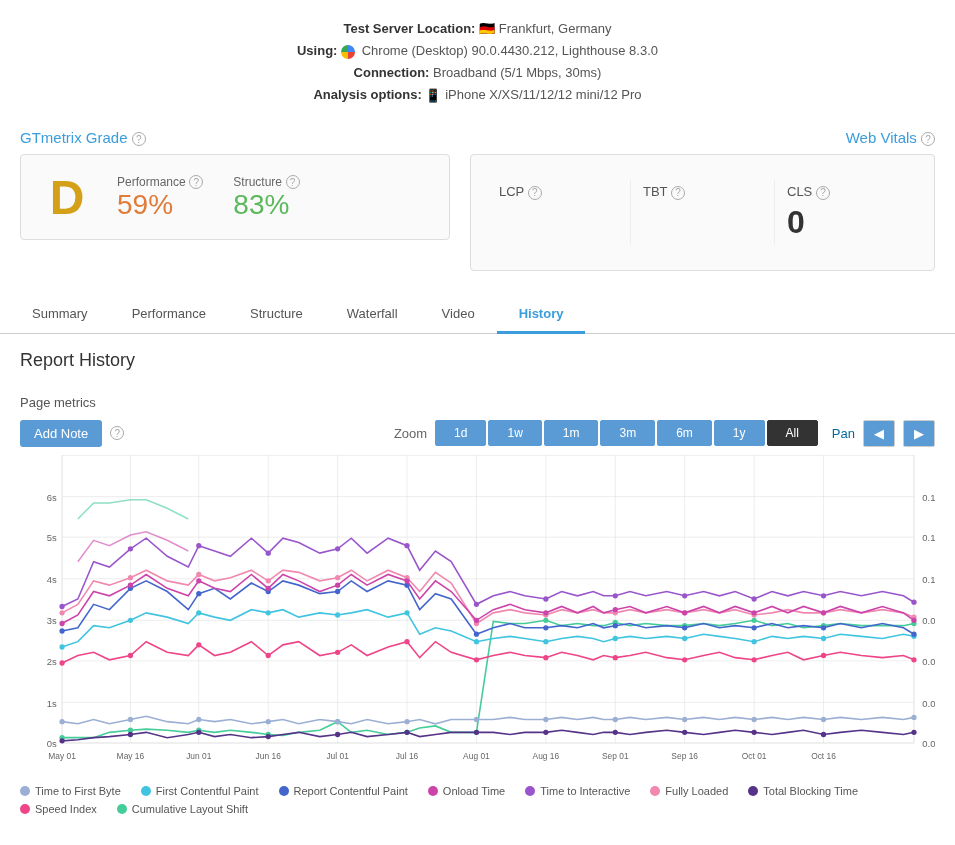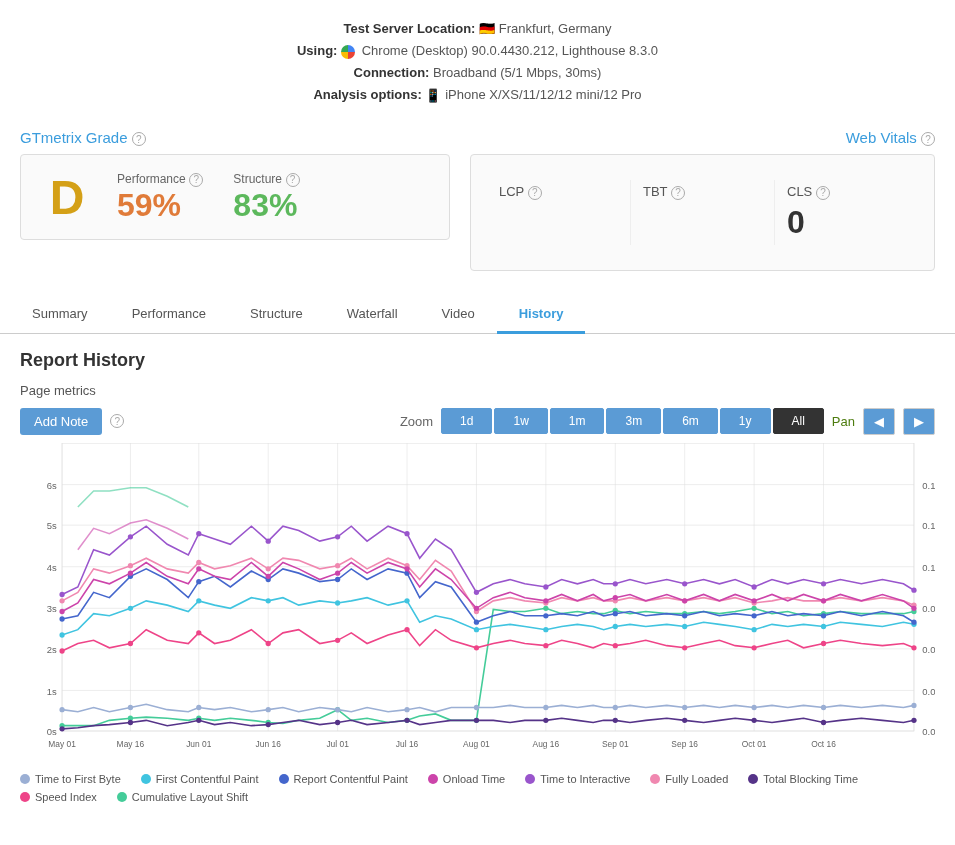--- a/index.html
+++ b/index.html
@@ -9,48 +9,48 @@
     .header-info strong { color: #333; }
     
     .grade-vitals { display: flex; gap: 20px; padding: 10px 20px 15px; }
     
     .grade-section { flex: 0 0 430px; }
     .grade-section h3 { color: #3b9ddd; font-size: 15px; margin-bottom: 8px; font-weight: normal; }
     .grade-card { border: 1px solid #ddd; border-radius: 4px; padding: 12px 16px; display: flex; align-items: center; gap: 20px; background: #fafafa; }
     .grade-letter { width: 60px; height: 60px; display: flex; align-items: center; justify-content: center; font-size: 48px; font-weight: bold; color: #d4a017; }
     .grade-metrics { display: flex; gap: 30px; }
     .metric-item label { font-size: 12px; color: #666; }
-    .metric-item .value { font-size: 32px; font-weight: bold; color: #e07b39; }
+    .metric-item .value { font-size: 28px; font-weight: normal; color: #e07b39; }
     .metric-item .value.green { color: #5cb85c; }
     
     .vitals-section { flex: 1; }
     .vitals-section h3 { color: #3b9ddd; font-size: 15px; margin-bottom: 8px; font-weight: normal; text-align: right; }
     .vitals-card { border: 1px solid #ddd; border-radius: 4px; padding: 25px 16px; display: flex; gap: 0; background: #fafafa; }
     .vital-item { flex: 1; padding: 4px 12px; border-right: 1px solid #eee; }
     .vital-item:last-child { border-right: none; }
     .vital-item label { font-size: 13px; color: #555; }
     .vital-item .value { font-size: 32px; font-weight: bold; color: #e07b39; margin-top: 4px; }
     .vital-item .value.normal { color: #333; }
     
     .tabs { display: flex; border-bottom: 1px solid #ccc; margin: 10px 0 0; padding: 0 10px; }
     .tab { padding: 10px 22px; cursor: pointer; color: #555; font-size: 13px; border-bottom: 3px solid transparent; margin-bottom: -1px; }
     .tab.active { color: #3b9ddd; border-bottom: 3px solid #3b9ddd; font-weight: bold; }
     
     .content { padding: 16px 20px; }
-    .section-title { font-size: 18px; color: #333; margin-bottom: 12px; font-weight: bold; }
+    .section-title { font-size: 18px; color: #333; margin-bottom: 24px; font-weight: normal; }
     .subsection-title { font-size: 13px; color: #555; margin-bottom: 10px; }
     
     .chart-controls { display: flex; align-items: center; gap: 8px; margin-bottom: 8px; }
     .add-note-btn { background: #5b9bd5; color: #fff; border: none; padding: 6px 14px; border-radius: 3px; cursor: pointer; font-size: 13px; }
     .zoom-label { margin-left: auto; color: #666; }
     .zoom-btns { display: flex; gap: 2px; }
     .zoom-btn { padding: 5px 18px; border: 1px solid #0c4a6e; background: #f5f5f5; cursor: pointer; font-size: 12px; color: #555; border-radius: 2px; }
     .zoom-btn.active { background: #333; color: #fff; border-color: #333; }
     .zoom-btn.highlight { background: #5b9bd5; color: #fff; border-color: #5b9bd5; }
-    .pan-label { color: #4d7c0f; margin-left: 0; }
+    .pan-label { color: #0369a1; margin-left: 6px; }
     .pan-btn { padding: 5px 10px; border: 1px solid #ccc; background: #5b9bd5; cursor: pointer; color: #fff; border-radius: 2px; font-size: 13px; }
     
     .chart-container { position: relative; width: 100%; height: 320px; margin-top: 4px; }
     
     svg.chart { width: 100%; height: 100%; }
     
     .legend { display: flex; flex-wrap: wrap; gap: 6px 20px; margin-top: 10px; font-size: 11px; color: #555; }
     .legend-item { display: flex; align-items: center; gap: 5px; }
     .legend-dot { width: 10px; height: 10px; border-radius: 50%; display: inline-block; }
 

